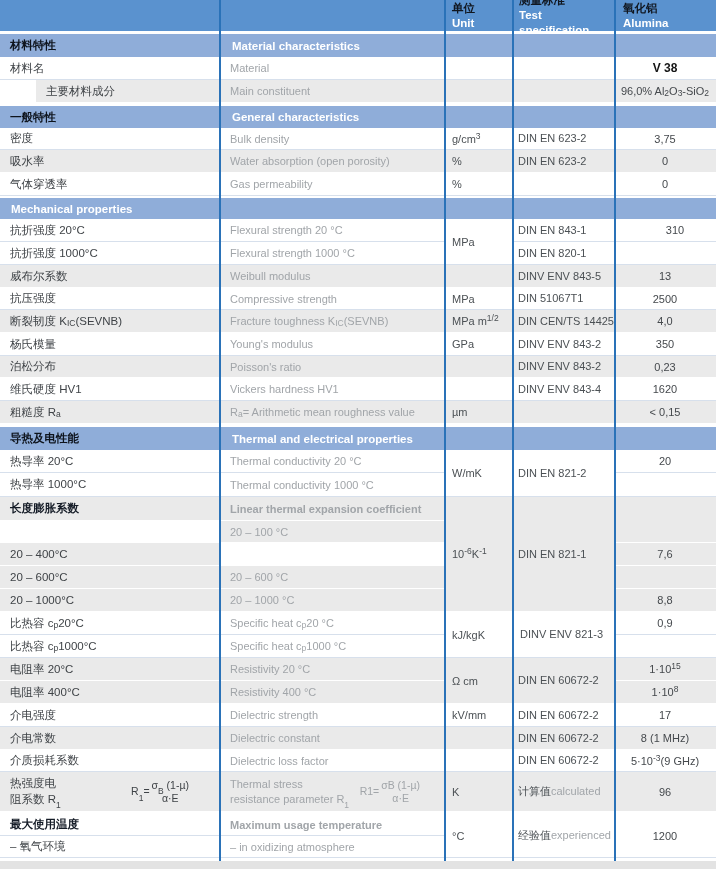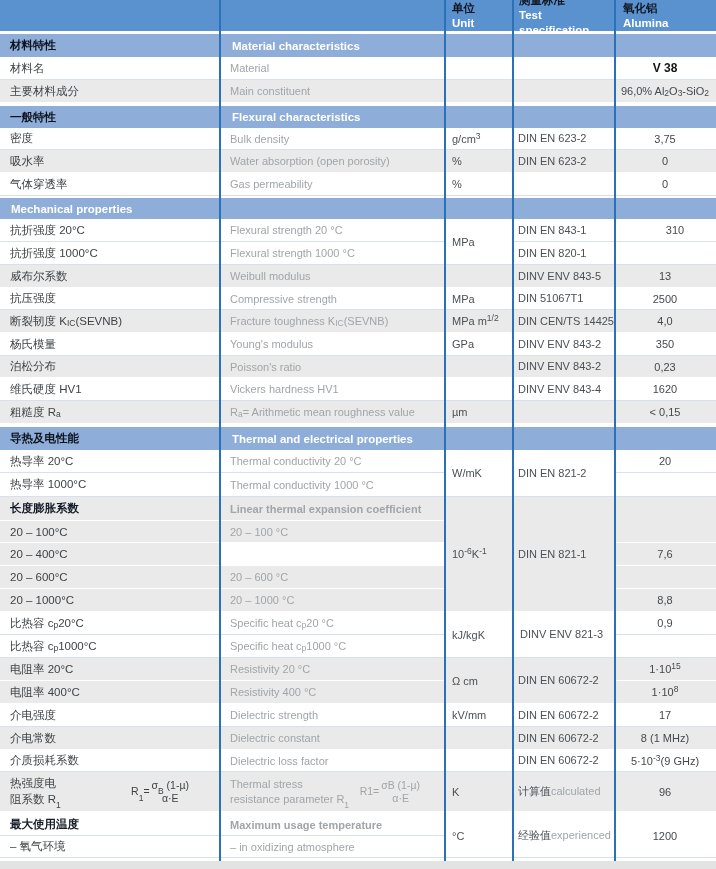--- a/index.html
+++ b/index.html
@@ -69,29 +69,29 @@
         <span class="sec-zh">材料特性</span>
         <span class="sec-en">Material characteristics</span>
       </div>
       <div class="cell c-zh w" style="grid-area: 4 / 1;">材料名</div>
       <div class="cell c-en w" style="grid-area: 4 / 2;">Material</div>
       <div class="cell c-unit w" style="grid-area: 4 / 3;"></div>
       <div class="cell c-spec w" style="grid-area: 4 / 4;"></div>
       <div class="cell c-val w" style="grid-area: 4 / 5;">
         <b>V 38</b>
       </div>
-      <div class="cell c-zh g" style="grid-area: 5 / 1;">主要材料成分</div>
+      <div class="cell c-zh g" style="grid-area: 5 / 1; margin-left: 36px;">主要材料成分</div>
       <div class="cell c-en g" style="grid-area: 5 / 2;">Main constituent</div>
       <div class="cell c-unit g" style="grid-area: 5 / 3;"></div>
       <div class="cell c-spec g" style="grid-area: 5 / 4;"></div>
       <div class="cell c-val g" style="grid-area: 5 / 5;">96,0% Al<sub>2</sub>O<sub>3</sub>-SiO<sub>2</sub></div>
       <div class="gaprow" style="grid-row: 6;"></div>
       <div class="sec" style="grid-row: 7;">
         <span class="sec-zh">一般特性</span>
-        <span class="sec-en">Flexural characteristics</span>
+        <span class="sec-en">General characteristics</span>
       </div>
       <div class="cell c-zh w" style="grid-area: 8 / 1;">密度</div>
       <div class="cell c-en w" style="grid-area: 8 / 2;">Bulk density</div>
       <div class="cell c-unit w" style="grid-area: 8 / 3;">g/cm<sup>3</sup></div>
       <div class="cell c-spec w" style="grid-area: 8 / 4;">DIN EN 623-2</div>
       <div class="cell c-val w" style="grid-area: 8 / 5;">3,75</div>
       <div class="cell c-zh g" style="grid-area: 9 / 1;">吸水率</div>
       <div class="cell c-en g" style="grid-area: 9 / 2;">Water absorption (open porosity)</div>
       <div class="cell c-unit g" style="grid-area: 9 / 3;">%</div>
       <div class="cell c-spec g" style="grid-area: 9 / 4;">DIN EN 623-2</div>
@@ -160,21 +160,20 @@
       <div class="cell c-spec w" style="grid-area: 24 / 4 / span 2;">DIN EN 821-2</div>
       <div class="cell c-val w" style="grid-area: 24 / 5;">20</div>
       <div class="cell c-zh w" style="grid-area: 25 / 1;">热导率 1000°C</div>
       <div class="cell c-en w" style="grid-area: 25 / 2;">Thermal conductivity 1000 °C</div>
       <div class="cell c-val w" style="grid-area: 25 / 5;"></div>
       <div class="cell c-zh g b-zh" style="grid-area: 26 / 1;">长度膨胀系数</div>
       <div class="cell c-en g b-en" style="grid-area: 26 / 2;">Linear thermal expansion coefficient</div>
       <div class="cell c-unit g" style="grid-area: 26 / 3 / span 5;">10<sup>-6</sup> K<sup>-1</sup></div>
       <div class="cell c-spec g" style="grid-area: 26 / 4 / span 5;">DIN EN 821-1</div>
       <div class="cell c-val g" style="grid-area: 26 / 5 / span 2;"></div>
-      <div class="cell c-zh g" style="grid-area: 27 / 1;">20 – 100°C</div>
       <div class="cell c-en g" style="grid-area: 27 / 2;">20 – 100 °C</div>
       <div class="cell c-zh g" style="grid-area: 28 / 1;">20 – 400°C</div>
       <div class="cell c-val g" style="grid-area: 28 / 5;">7,6</div>
       <div class="cell c-zh g" style="grid-area: 29 / 1;">20 – 600°C</div>
       <div class="cell c-en g" style="grid-area: 29 / 2;">20 – 600 °C</div>
       <div class="cell c-val g" style="grid-area: 29 / 5;"></div>
       <div class="cell c-zh g" style="grid-area: 30 / 1;">20 – 1000°C</div>
       <div class="cell c-en g" style="grid-area: 30 / 2;">20 – 1000 °C</div>
       <div class="cell c-val g" style="grid-area: 30 / 5;">8,8</div>
       <div class="cell c-zh w" style="grid-area: 31 / 1;">比热容 c<sub>p</sub> 20°C</div>

